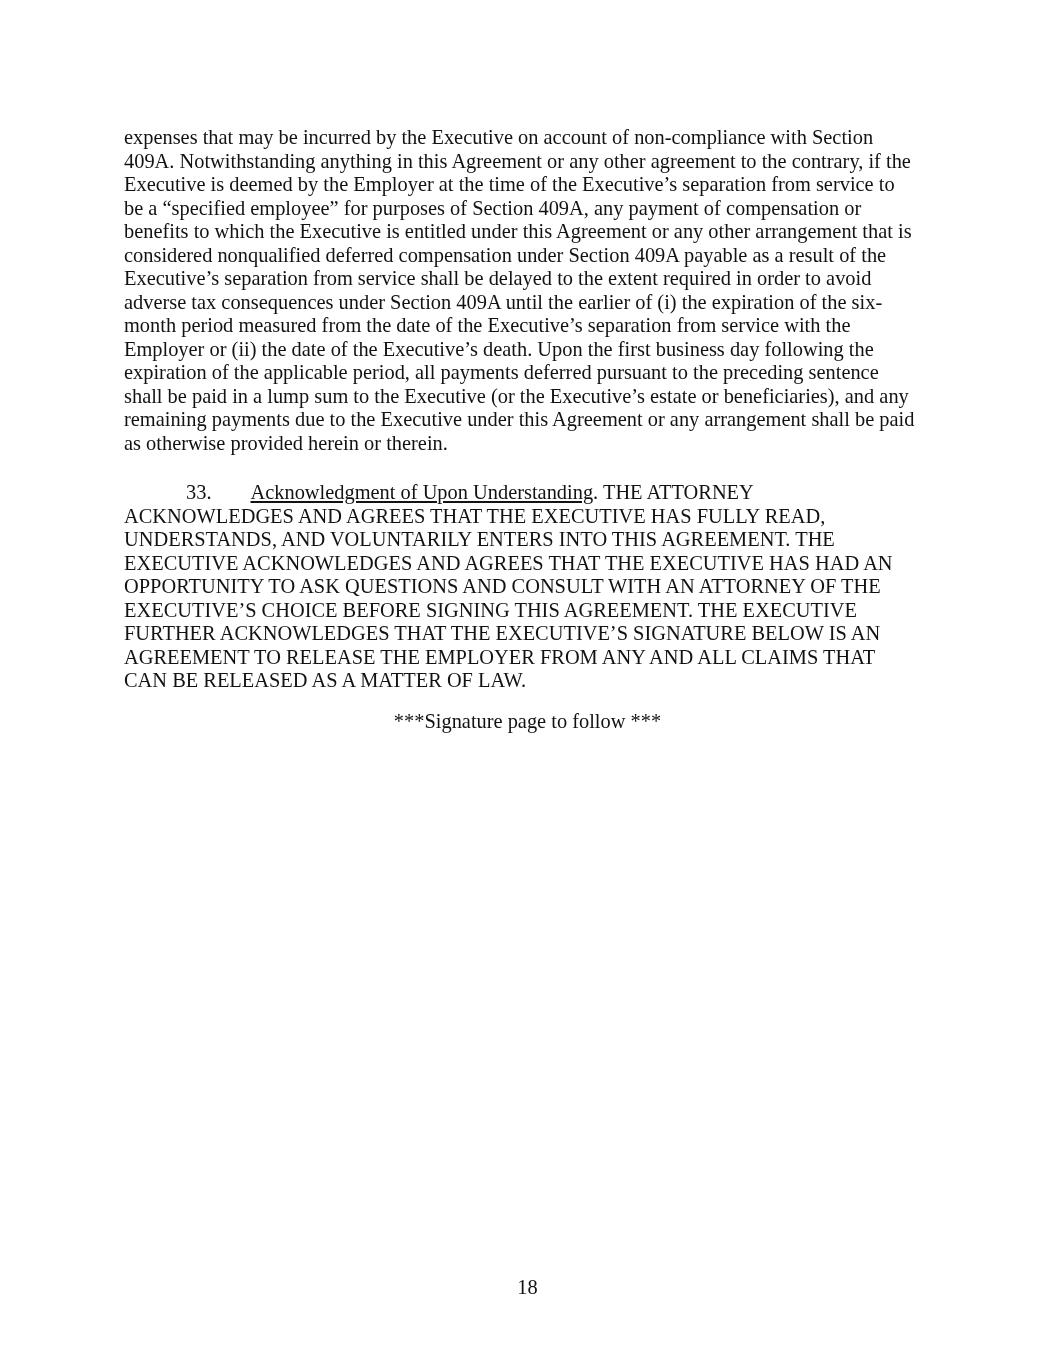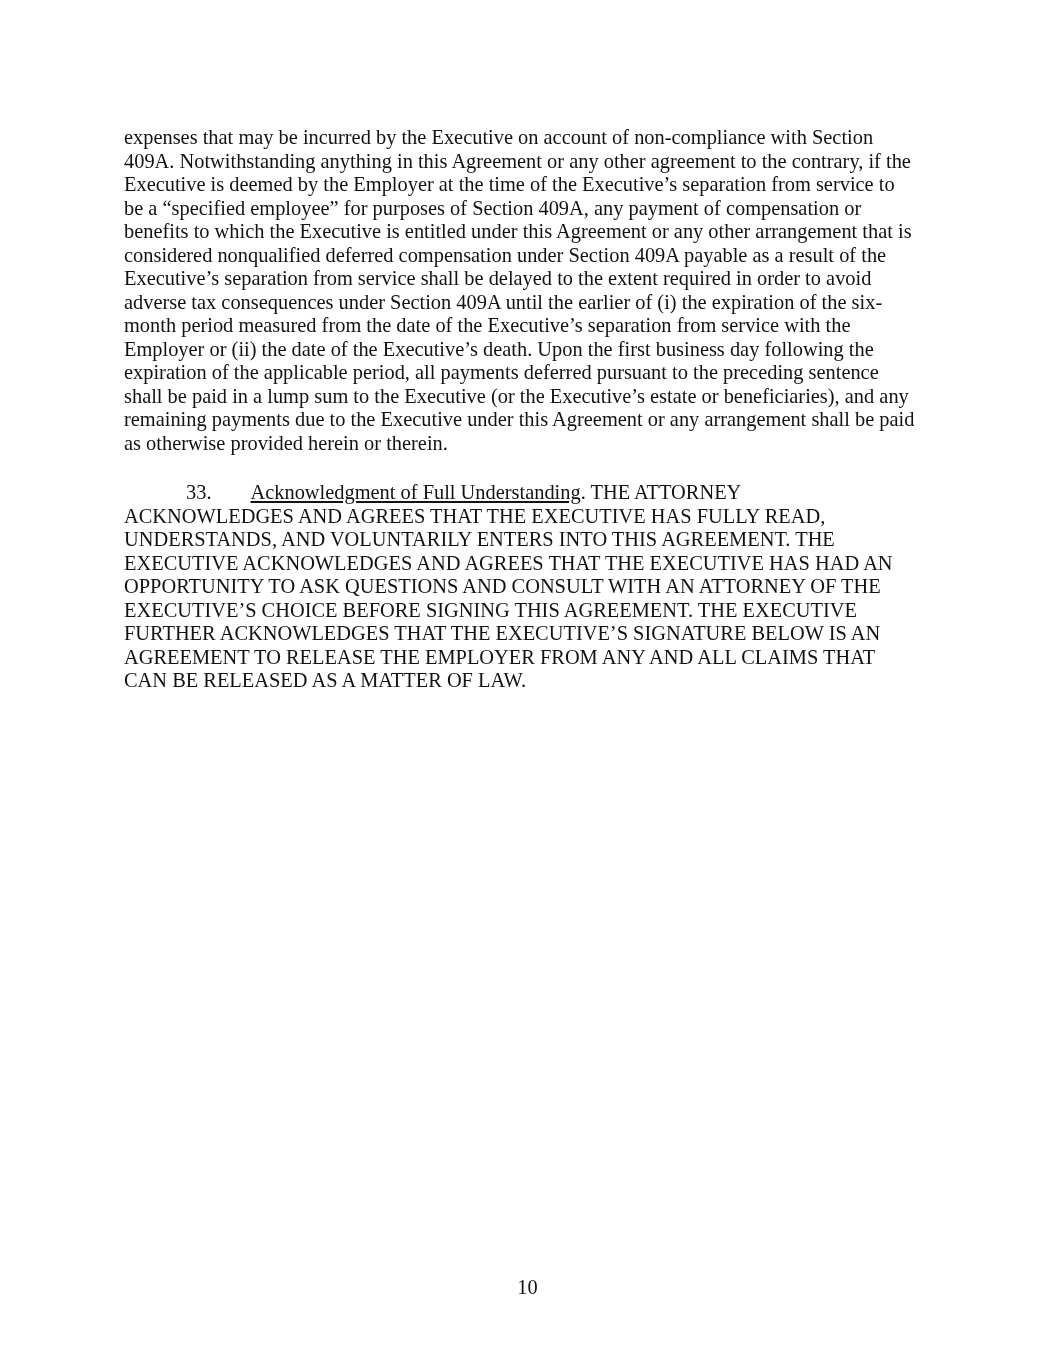--- a/index.html
+++ b/index.html
@@ -71,28 +71,29 @@
 adverse tax consequences under Section 409A until the earlier of (i) the expiration of the six-
 month period measured from the date of the Executive’s separation from service with the
 Employer or (ii) the date of the Executive’s death. Upon the first business day following the
 expiration of the applicable period, all payments deferred pursuant to the preceding sentence
 shall be paid in a lump sum to the Executive (or the Executive’s estate or beneficiaries), and any
 remaining payments due to the Executive under this Agreement or any arrangement shall be paid
 as otherwise provided herein or therein.</div>
 
   <div class="block section-28">
     <div>
-      <span class="sec-num">33.</span><span class="tab-gap"></span><span class="underlined">Acknowledgment of Full Understanding</span><span>. THE ATTORNEY</span>
+      <span class="sec-num">33.</span><span class="tab-gap"></span><span class="underlined">Acknowledgment of Upon Understanding</span><span>. THE ATTORNEY</span>
     </div>
     <div class="prelines">ACKNOWLEDGES AND AGREES THAT THE EXECUTIVE HAS FULLY READ,
 UNDERSTANDS, AND VOLUNTARILY ENTERS INTO THIS AGREEMENT. THE
 EXECUTIVE ACKNOWLEDGES AND AGREES THAT THE EXECUTIVE HAS HAD AN
 OPPORTUNITY TO ASK QUESTIONS AND CONSULT WITH AN ATTORNEY OF THE
 EXECUTIVE’S CHOICE BEFORE SIGNING THIS AGREEMENT. THE EXECUTIVE
 FURTHER ACKNOWLEDGES THAT THE EXECUTIVE’S SIGNATURE BELOW IS AN
 AGREEMENT TO RELEASE THE EMPLOYER FROM ANY AND ALL CLAIMS THAT
 CAN BE RELEASED AS A MATTER OF LAW.</div>
   </div>
 
+  <div class="centered-line signature-note">***Signature page to follow ***</div>
 
-  <div class="centered-line page-number">10</div>
+  <div class="centered-line page-number">18</div>
 
 </div>
 
 </body></html>

